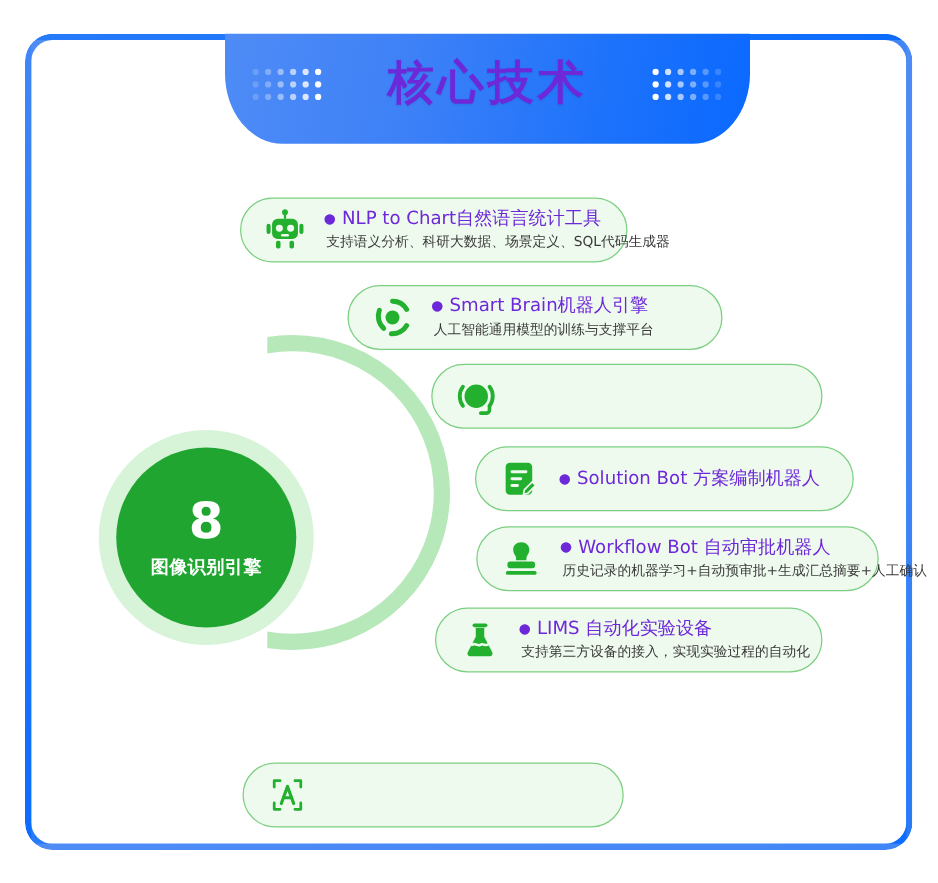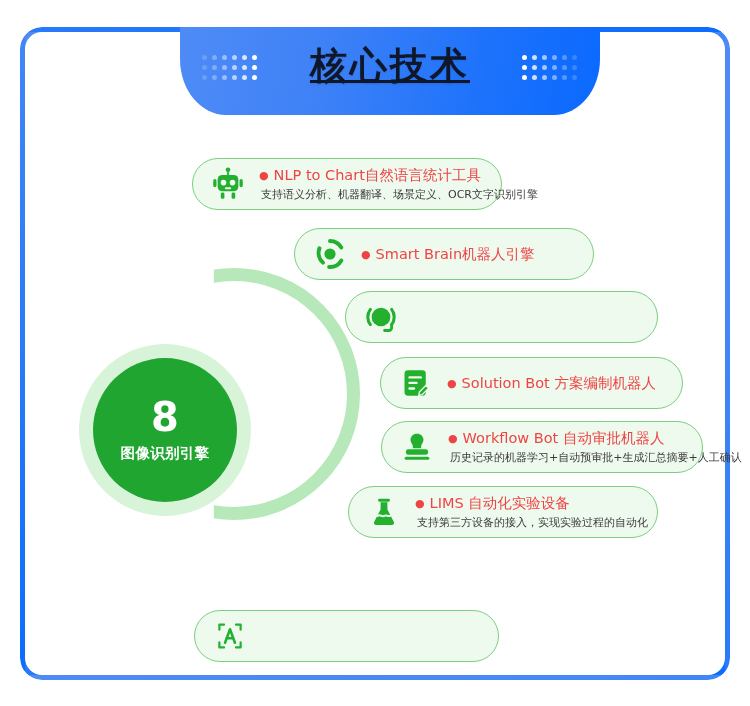--- a/index.html
+++ b/index.html
@@ -43,24 +43,23 @@
   .hcut{
     position:absolute;top:0;width:52px;height:56px;background:#ffffff;
   }
   .hcut.l{left:-52px;border-top-right-radius:52px;}
   .hcut.r{right:-52px;border-top-left-radius:52px;}
   .hcut-holder{position:absolute;left:0;top:32px;width:420px;height:56px;}
 
   .header-title{
     position:absolute;left:0;top:0;width:420px;height:78px;
     display:flex;align-items:center;justify-content:center;
-    color:#0f172a;font-size:37px;font-weight:bold;letter-spacing:3px;
+    color:#6d28d9;font-size:37px;font-weight:bold;letter-spacing:3px;
     font-family:"DejaVu Sans","Liberation Sans",sans-serif;
     text-shadow:0 1px 2px rgba(0,0,0,.10);
-    text-decoration:underline;
   }
   .dots{
     position:absolute;top:26px;
     display:grid;grid-template-columns:repeat(6,10px);grid-template-rows:repeat(3,10px);
   }
   .dots.left{left:20px;}
   .dots.right{right:20px;}
   .dots i{width:5px;height:5px;border-radius:50%;background:#ffffff;display:block;margin:2px;}
 
   
@@ -99,21 +98,21 @@
     border-radius:26px;
     box-sizing:border-box;
     display:flex;align-items:center;
   }
   .row .ico{
     width:42px;height:42px;margin-left:14px;margin-right:6px;
     flex:0 0 42px;display:flex;align-items:center;justify-content:center;
   }
   .row .txt{display:flex;flex-direction:column;justify-content:center;padding-left:4px;}
   .row .t1{
-    font-size:14.5px;color:#ef4444;line-height:18px;white-space:nowrap;
+    font-size:14.5px;color:#6d28d9;line-height:18px;white-space:nowrap;
     font-family:"DejaVu Sans","Liberation Sans",sans-serif;
   }
   .row .t1 .bullet{font-size:11px;vertical-align:middle;margin-right:5px;}
   .row .t2{
     font-size:11px;color:#3a3a3a;line-height:16px;margin-top:2px;white-space:nowrap;
     padding-left:2px;
     font-family:"DejaVu Sans","Liberation Sans",sans-serif;
   }
   svg{display:block;}
 </style>
@@ -191,35 +190,36 @@
         <circle cx="25" cy="18.5" r="3.1" fill="#effaef"></circle>
         <rect x="16.5" y="23.5" width="7" height="2.2" rx="1.1" fill="#effaef"></rect>
         <rect x="3.6" y="14.5" width="3.6" height="9" rx="1.8"></rect>
         <rect x="32.8" y="14.5" width="3.6" height="9" rx="1.8"></rect>
         <rect x="12" y="29.5" width="4" height="7" rx="1.6"></rect>
         <rect x="24" y="29.5" width="4" height="7" rx="1.6"></rect>
       </svg>
     </span>
     <span class="txt">
       <span class="t1"><span class="bullet">●</span><span>NLP to Chart自然语言统计工具</span></span>
-      <span class="t2">支持语义分析、机器翻译、场景定义、OCR文字识别引擎</span>
-    </span>
-  </div>
-
-  <div class="row" style="left:294px;top:228px;width:300px;">
+      <span class="t2">支持语义分析、科研大数据、场景定义、SQL代码生成器</span>
+    </span>
+  </div>
+
+  <div class="row" style="left:278px;top:228px;width:300px;">
     <span class="ico">
       <svg viewBox="0 0 40 40" width="36" height="36" fill="none" stroke="#22b02e" stroke-width="4.4" stroke-linecap="round">
         <circle cx="20" cy="20" r="6.2" fill="#22b02e" stroke="none"></circle>
         <path d="M20 5.5 A14.5 14.5 0 0 1 32.6 12.8"></path>
         <path d="M32.6 27.2 A14.5 14.5 0 0 1 19 34.4"></path>
         <path d="M12.2 29.6 A14.5 14.5 0 0 1 8.3 13.6"></path>
       </svg>
     </span>
     <span class="txt">
       <span class="t1"><span class="bullet">●</span><span>Smart Brain机器人引擎</span></span>
+      <span class="t2">人工智能通用模型的训练与支撑平台</span>
     </span>
   </div>
 
   <div class="row" style="left:345px;top:291px;width:313px;">
     <span class="ico">
       <svg viewBox="0 0 40 40" width="36" height="36">
         <circle cx="20" cy="20" r="10.4" fill="#22b02e"></circle>
         <path d="M8.2 11.5 A14 14 0 0 0 8.2 28.5" fill="none" stroke="#22b02e" stroke-width="3.4" stroke-linecap="round"></path>
         <path d="M31.8 11.5 A14 14 0 0 1 31.8 28.5" fill="none" stroke="#22b02e" stroke-width="3.4" stroke-linecap="round"></path>
         <path d="M31.8 28.5 L31.8 32 A3 3 0 0 1 28.8 35 L24 35" fill="none" stroke="#22b02e" stroke-width="3.2" stroke-linecap="round"></path>

